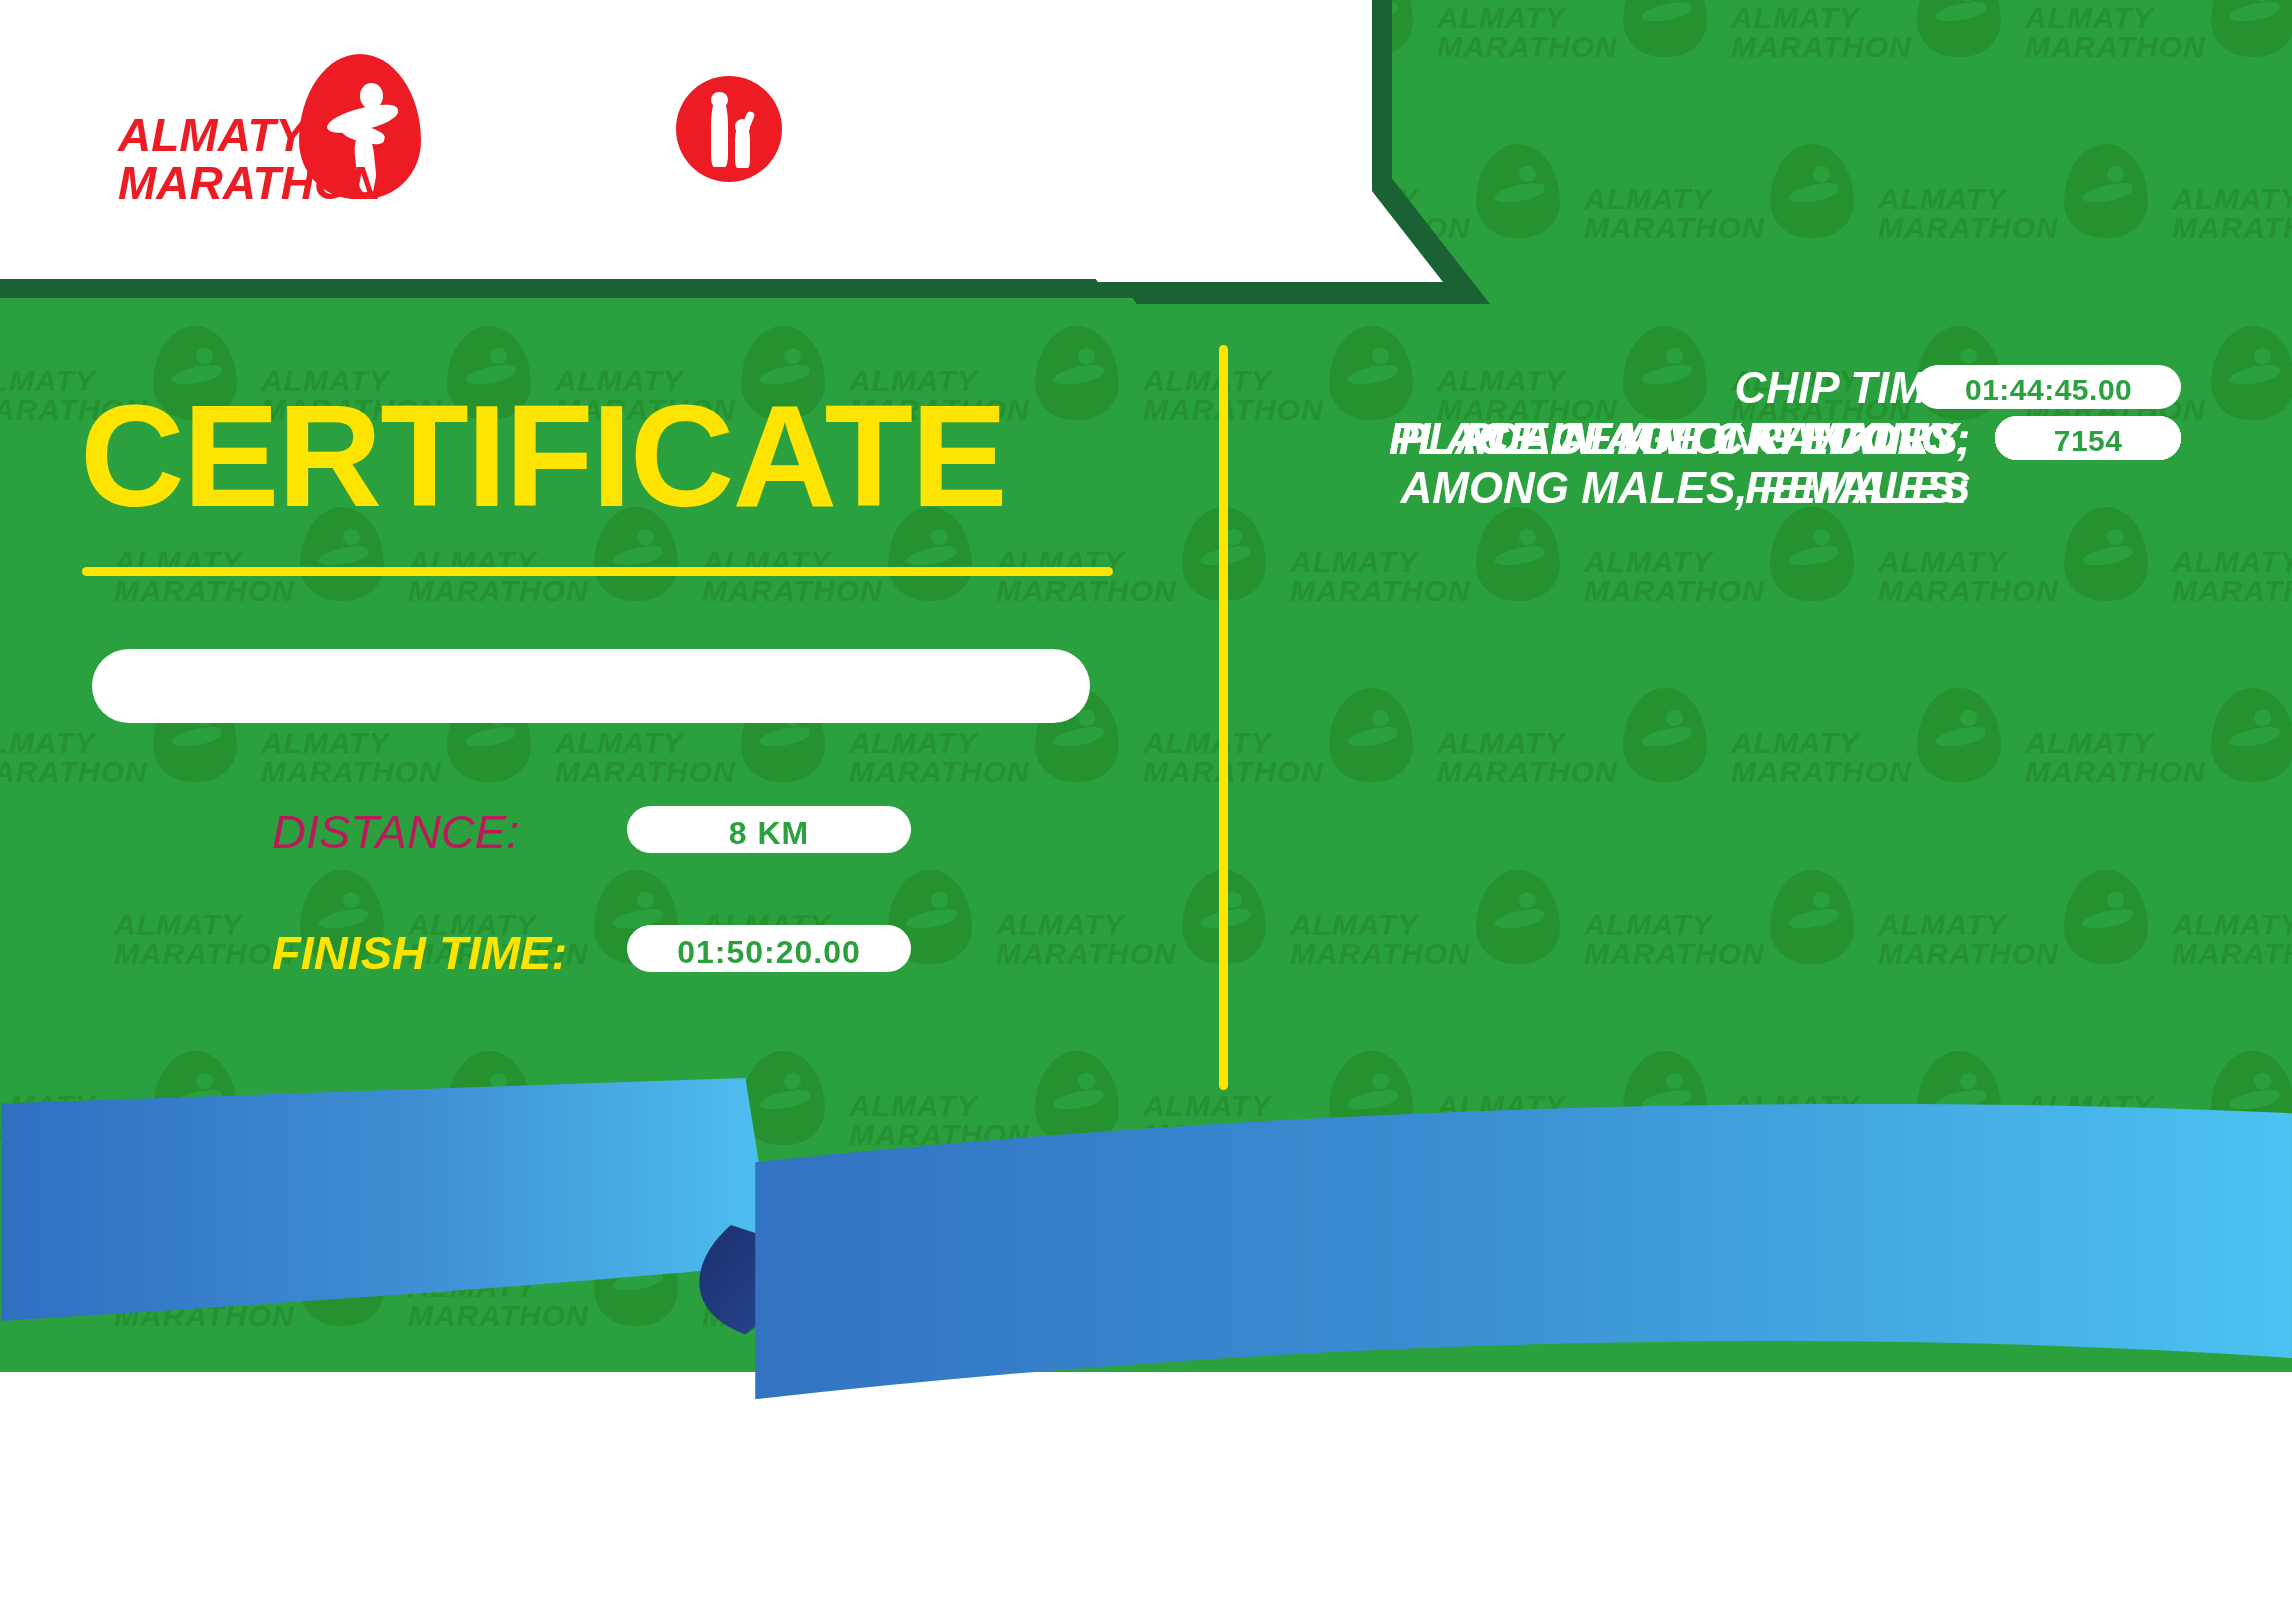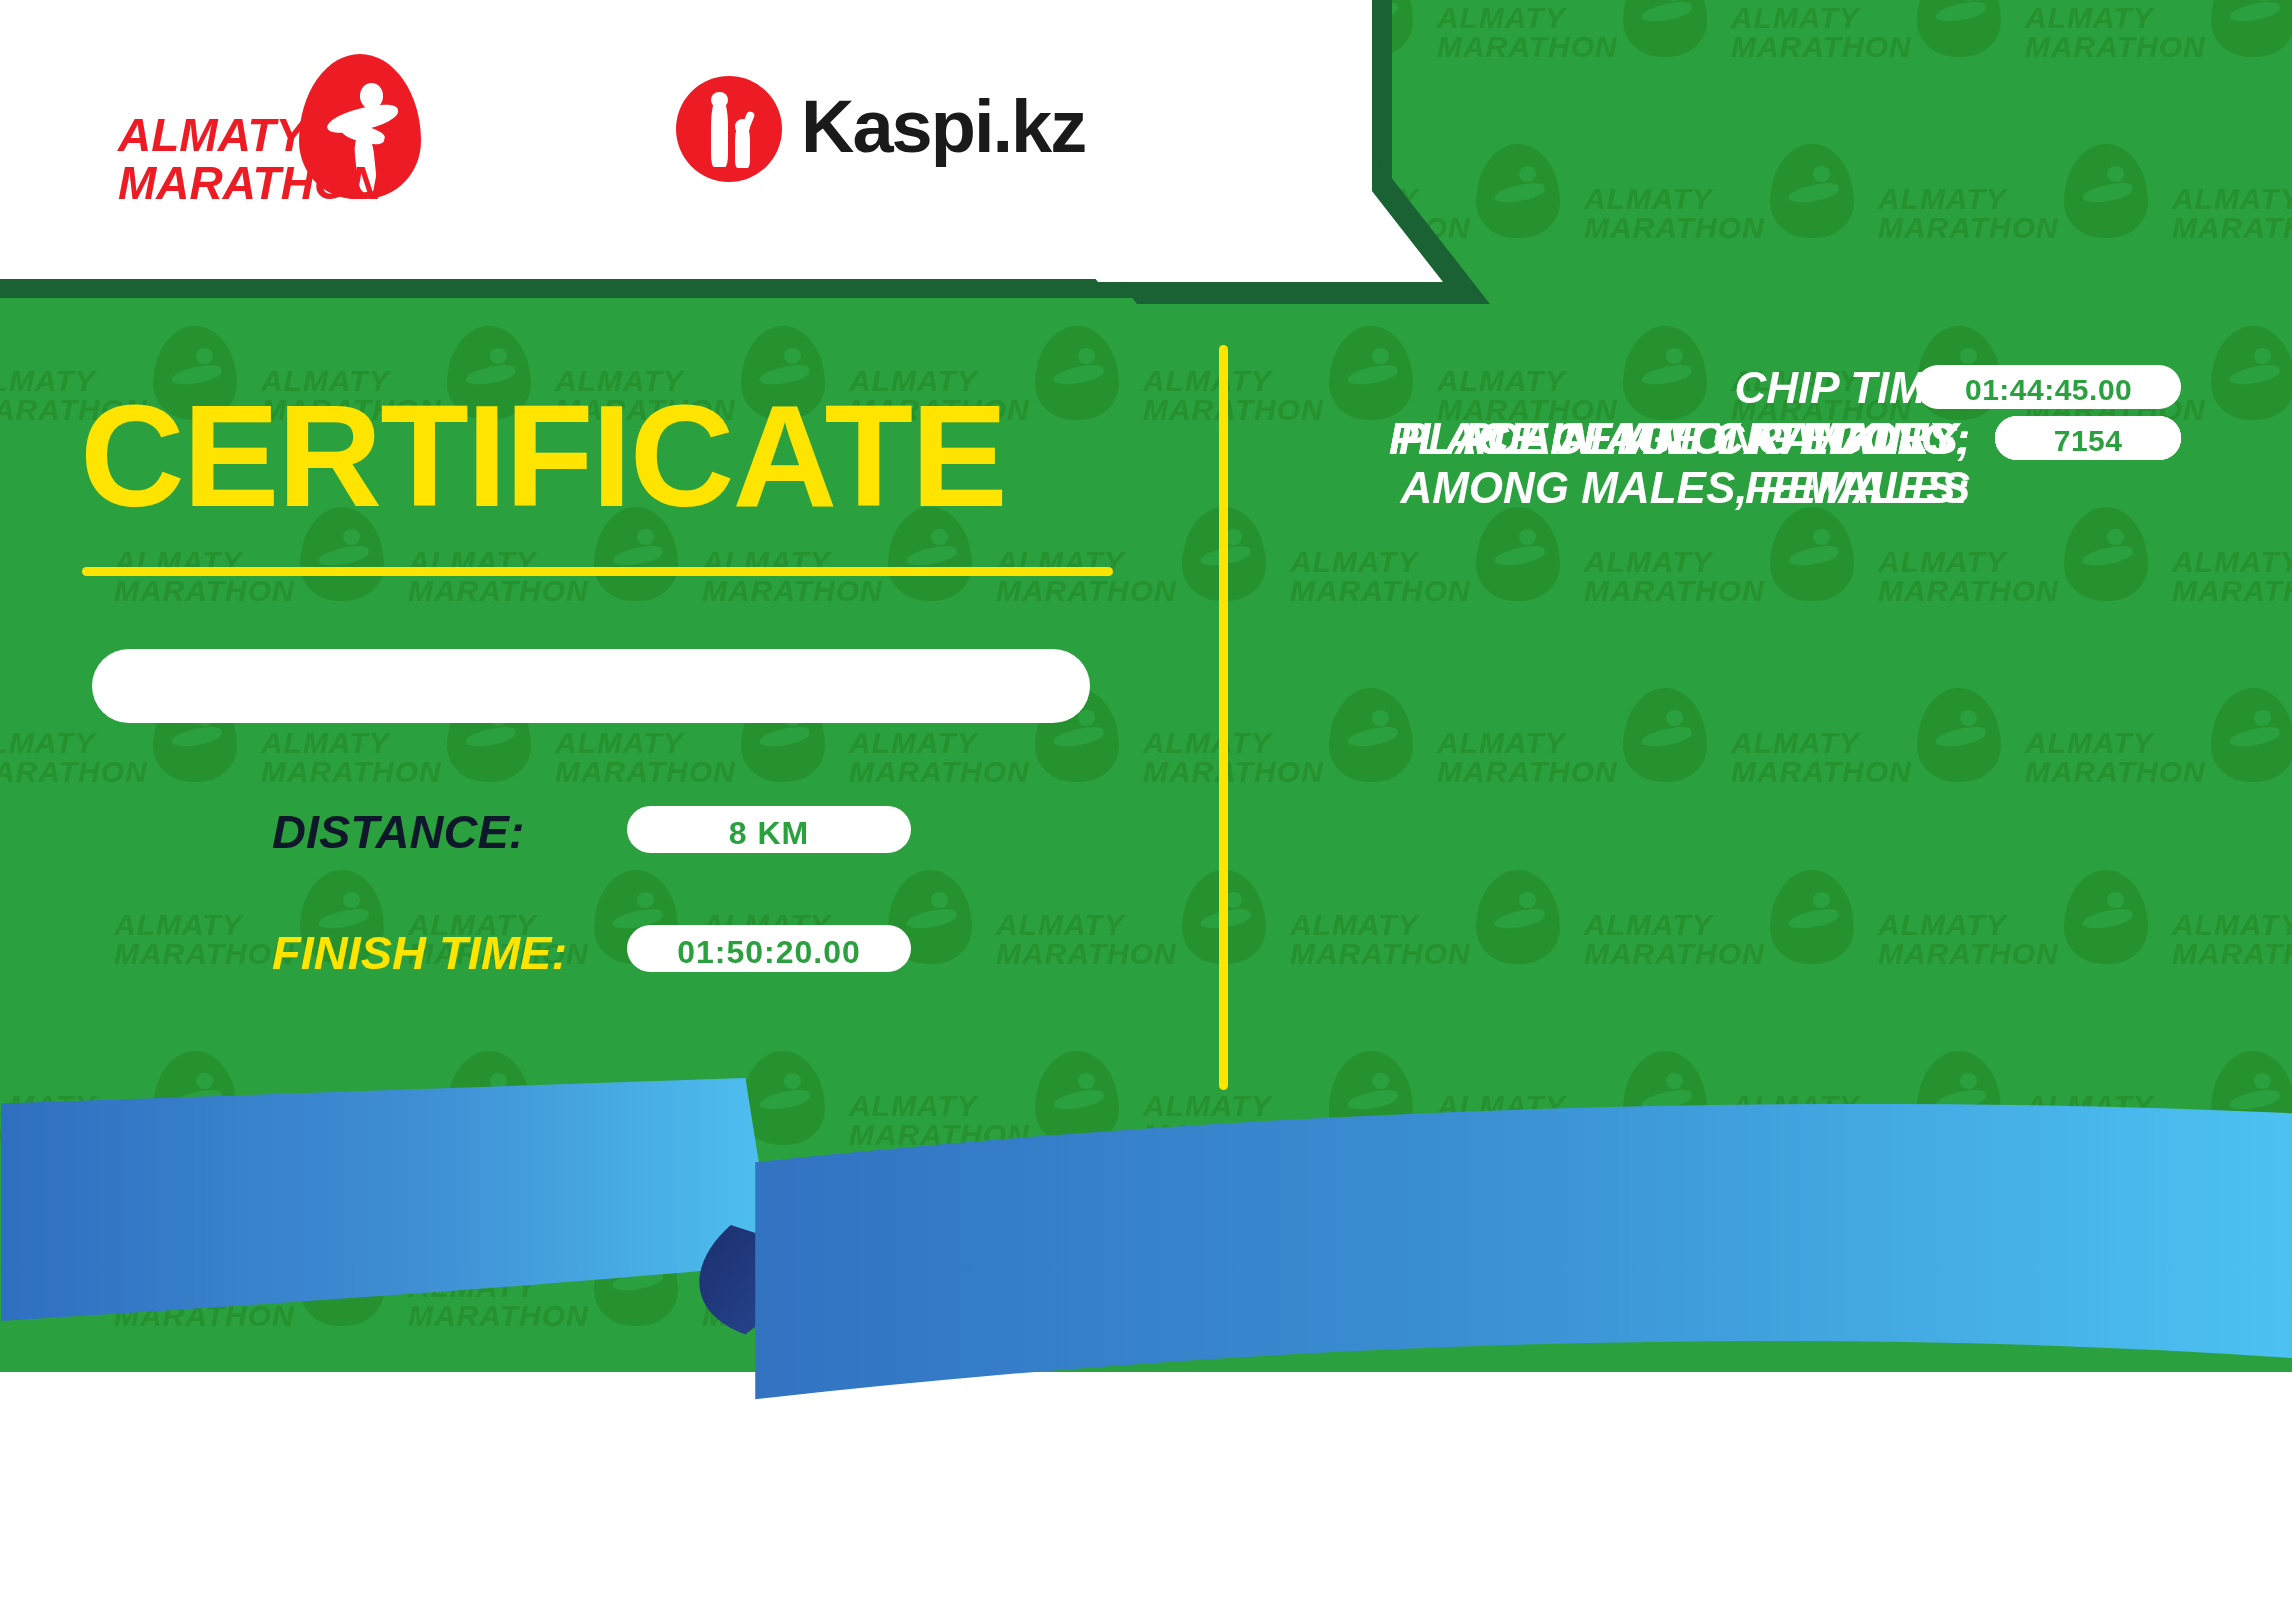--- a/index.html
+++ b/index.html
@@ -144,21 +144,21 @@
     position:absolute; left:92px; top:649px; width:998px; height:74px;
     background:#ffffff; border-radius:37px;
   }
   .name-text {
     position:absolute; left:137px; top:663px;
     color:#2ba03f; font-weight:bold; font-size:46px; letter-spacing:1px;
   }
 
   .lbl-distance {
     position:absolute; left:272px; top:804px;
-    color:#0f172a; font-weight:bold; font-style:italic; font-size:47px;
+    color:#be185d; font-weight:normal; font-style:italic; font-size:47px;
   }
   .pill-distance {
     position:absolute; left:627px; top:806px; width:284px; height:47px;
     background:#ffffff; border-radius:23.5px;
   }
   .val-distance {
     position:absolute; left:627px; top:815px; width:284px; text-align:center;
     color:#2ba03f; font-weight:bold; font-size:32px; letter-spacing:1px;
   }
   .lbl-finish {
@@ -689,21 +689,20 @@
   </div>
 
   <div class="kaspi-logo">
     <div class="kaspi-circle">
       <div class="kf-adult-head"></div>
       <div class="kf-adult"></div>
       <div class="kf-child-head"></div>
       <div class="kf-child"></div>
       <div class="kf-arm"></div>
     </div>
-    <div class="kaspi-text">Kaspi.kz</div>
   </div>
 
   <div class="cert-title">CERTIFICATE</div>
   <div class="title-rule"></div>
 
   <div class="name-pill"></div>
 
   <div class="lbl-distance">DISTANCE:</div>
   <div class="pill-distance"></div>
   <div class="val-distance">8 KM</div>

